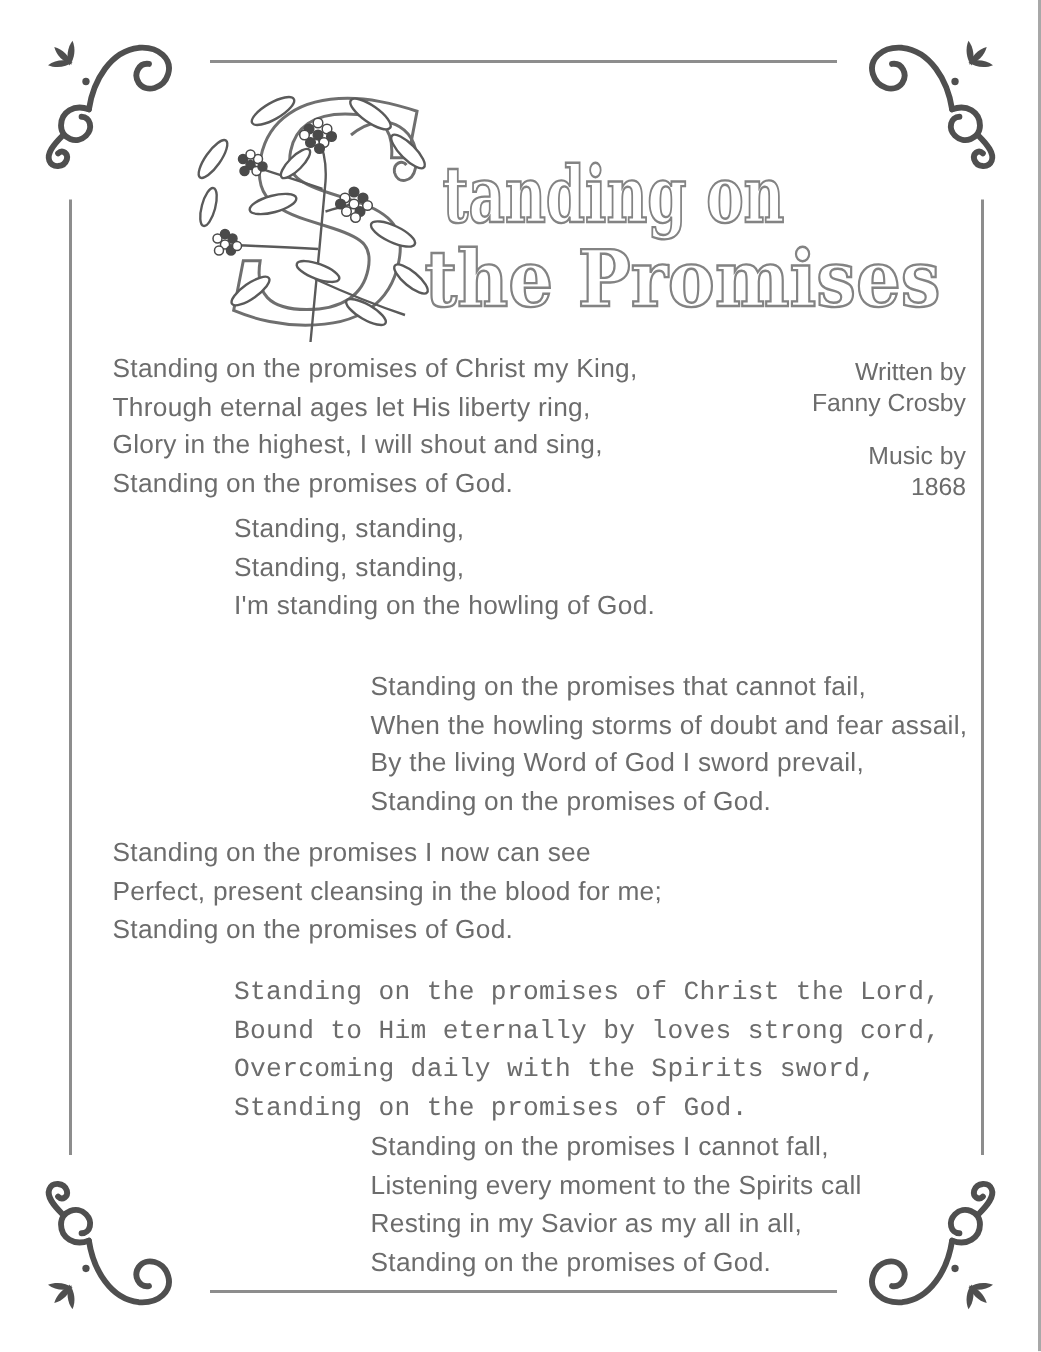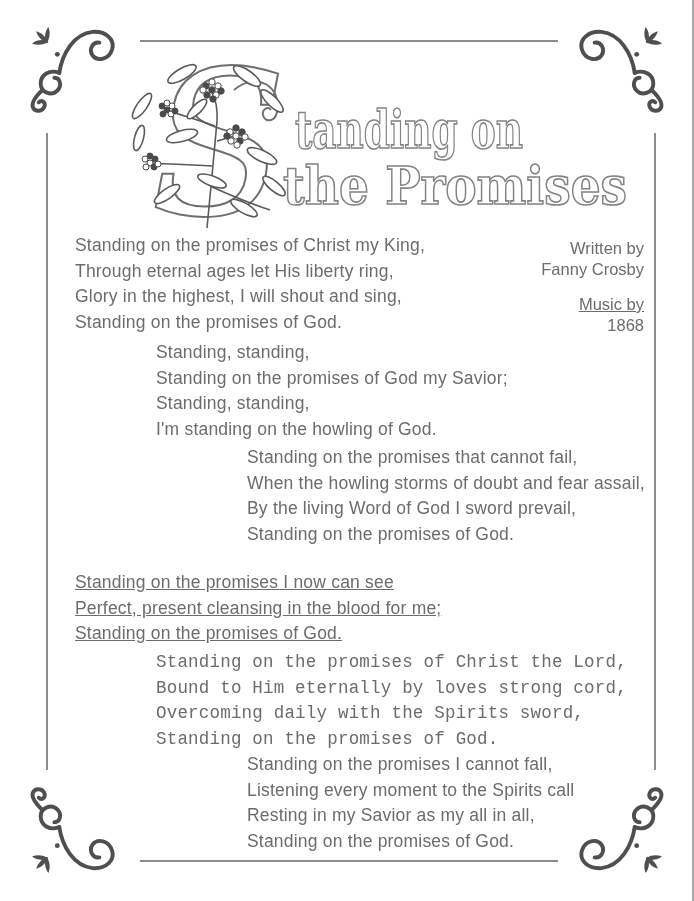--- a/index.html
+++ b/index.html
@@ -26,29 +26,29 @@
   .title-svg{position:absolute;left:270px;top:95px;width:390px;height:122px;}
   .title-svg text{
     font-family:"DejaVu Serif",serif;font-weight:bold;font-size:52px;
     fill:#ffffff;stroke:#838383;stroke-width:1.6px;
   }
   
   .stanza{position:absolute;color:#6c6c6c;font-size:17.5px;line-height:25.5px;letter-spacing:0.2px;white-space:nowrap;}
   .st-verse1{left:75px;top:233px;}
   .st-chorus{left:156px;top:340px;}
   .st-verse2{left:247px;top:445px;}
-  .st-verse3{left:75px;top:570px;text-decoration:underline;}
+  .st-verse3{left:75px;top:556px;}
   .st-verse4{left:156px;top:650px;font-family:Liberation Mono, monospace;}
   .st-verse5{left:247px;top:752px;}
   
   .credits{
     position:absolute;left:462px;top:238px;width:182px;text-align:right;
     color:#6c6c6c;font-size:16.5px;line-height:21px;
   }
-  .credits .group2{margin-top:14px;text-decoration:underline;}
+  .credits .group2{margin-top:14px;}
 </style>
 </head>
 <body>
 
 <svg width="0" height="0" style="position:absolute" aria-hidden="true">
   <defs>
     <symbol id="flourish" viewBox="0 0 90 90">
       <g stroke="#4f4f4f" stroke-width="4" fill="none" stroke-linecap="round">
         <path d="M 33 48 C 36 28 48 8 67 6 C 81 5 90 14 87 24 C 84 34 72 37 67 30 C 63 24 67 16 74 17"></path>
         <path d="M 33 48 C 23 44 14 50 14 59 C 14 68 25 72 31 66 C 36 61 34 53 28 53"></path>
@@ -173,21 +173,20 @@
 
   <div class="stanza st-verse1">
     <div>Standing on the promises of Christ my King,</div>
     <div>Through eternal ages let His liberty ring,</div>
     <div>Glory in the highest, I will shout and sing,</div>
     <div>Standing on the promises of God.</div>
   </div>
 
   <div class="stanza st-chorus">
     <div>Standing, standing,</div>
-    <div>Standing on the promises of God my Savior;</div>
     <div>Standing, standing,</div>
     <div>I'm standing on the howling of God.</div>
   </div>
 
   <div class="stanza st-verse2">
     <div>Standing on the promises that cannot fail,</div>
     <div>When the howling storms of doubt and fear assail,</div>
     <div>By the living Word of God I sword prevail,</div>
     <div>Standing on the promises of God.</div>
   </div>

